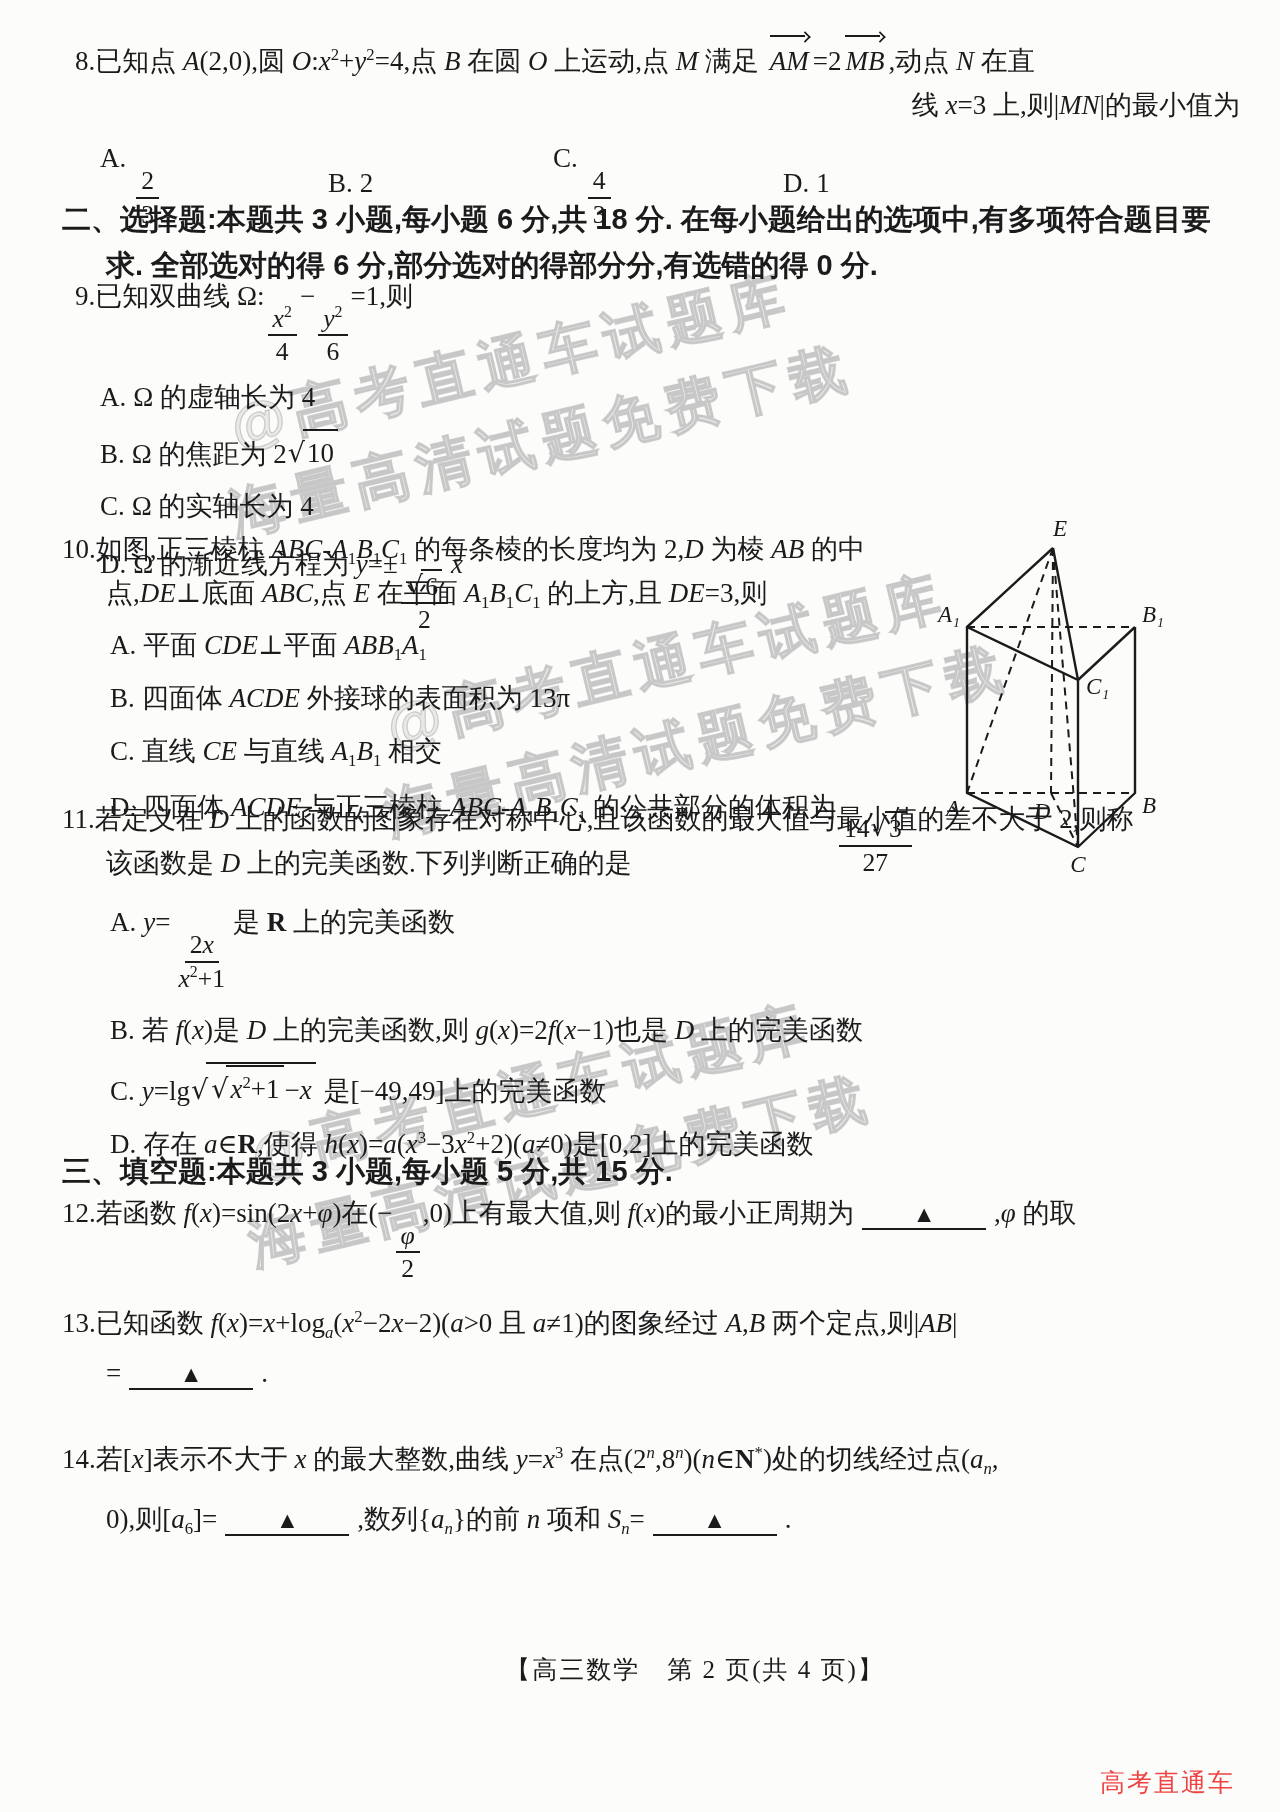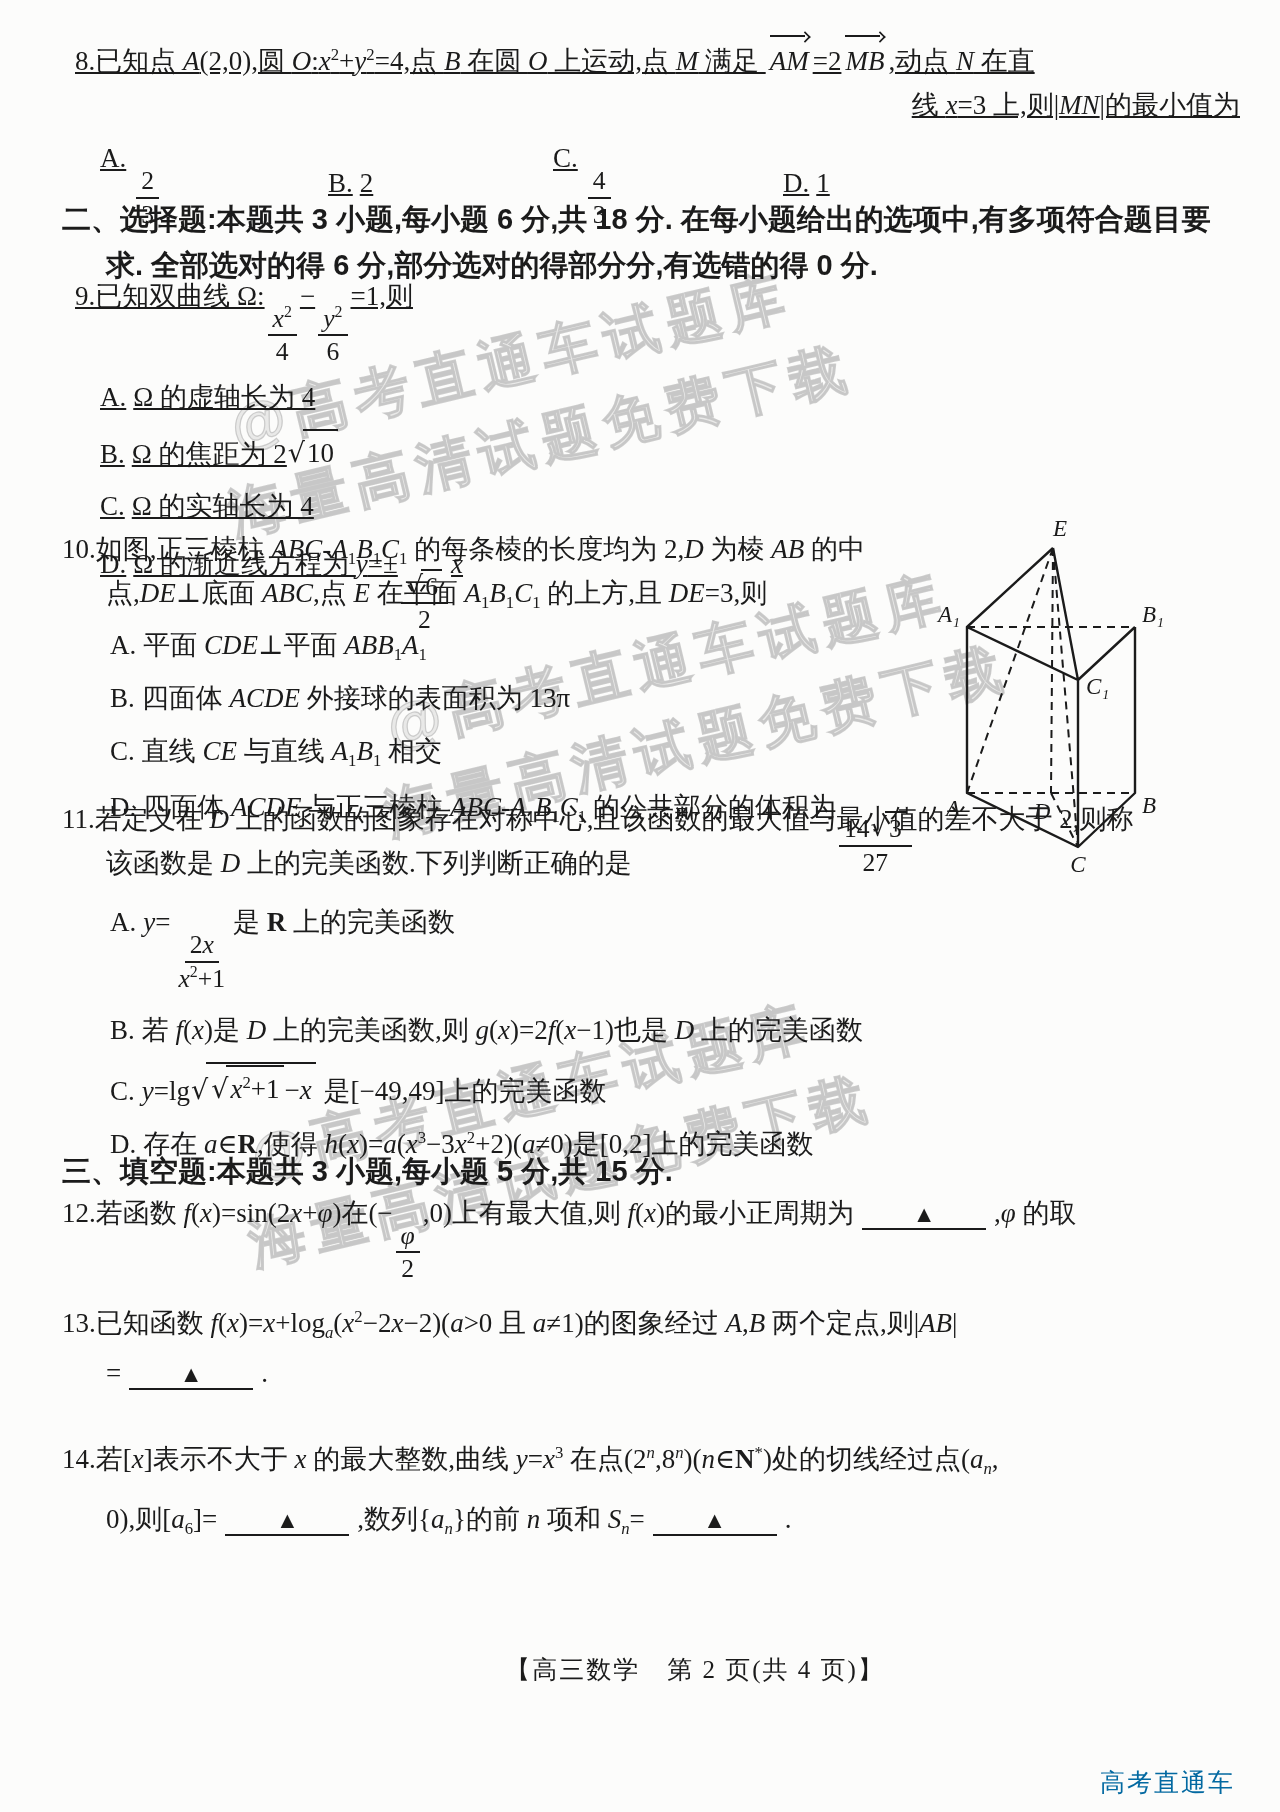--- a/index.html
+++ b/index.html
@@ -3,21 +3,21 @@
 <meta charset="utf-8">
 <style>
   html,body{margin:0;padding:0;background:#e8e8e8;}
   .page{
     position:relative;width:1280px;height:1812px;margin:0 auto;
     background:#fcfcfb;color:#1b1b1b;overflow:hidden;
     font-family:"Liberation Serif","DejaVu Serif",serif;
     font-size:27px;line-height:1.62;
   }
   .blk{position:absolute;left:62px;right:40px;}
-  .q8blk{left:75px;text-decoration:underline;}
+  .q8blk{left:75px;}
   .qline{white-space:nowrap;}
   .cont{padding-left:44px;}
   .cont8{padding-left:30px;text-align:right;}
   .sec{
     font-family:"Liberation Sans","DejaVu Sans",sans-serif;
     font-weight:700;font-size:29px;line-height:1.6;
   }
   
   .opts-row{display:flex;padding-left:25px;margin-top:10px;align-items:center;}
   .optcell{white-space:nowrap;}
@@ -53,21 +53,21 @@
     pointer-events:none;user-select:none;z-index:1;
   }
   .watermark .wl2{margin-left:-22px;}
   .content{position:relative;z-index:2;}
   
   .figure{position:absolute;left:930px;top:440px;z-index:2;}
   .figure text{font-style:italic;font-size:23px;fill:#1b1b1b;
                font-family:"Liberation Serif","DejaVu Serif",serif;}
   .footer{position:absolute;top:1650px;left:0;width:100%;text-align:center;
           font-size:25px;letter-spacing:2px;transform:translateX(55px);}
-  .brand{position:absolute;top:1762px;left:1100px;color:#0369a1;font-size:25px;
+  .brand{position:absolute;top:1762px;left:1100px;color:#ef4444;font-size:25px;
          font-family:"Liberation Sans","DejaVu Sans",sans-serif;letter-spacing:2px;}
 </style>
 </head>
 <body>
 
 <div class="page">
 
   <div class="watermark" style="left:222px;top:388px;">
     <div>@高考直通车试题库</div>
     <div class="wl2">海量高清试题免费下载</div>

